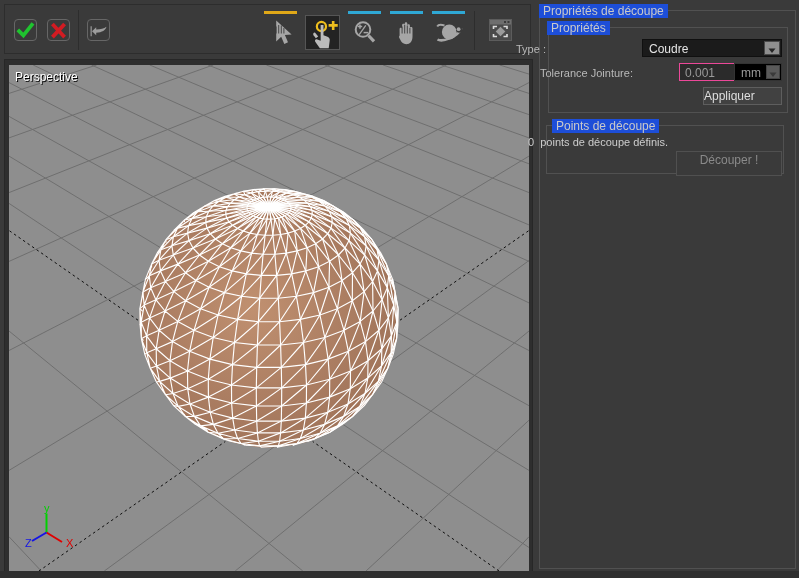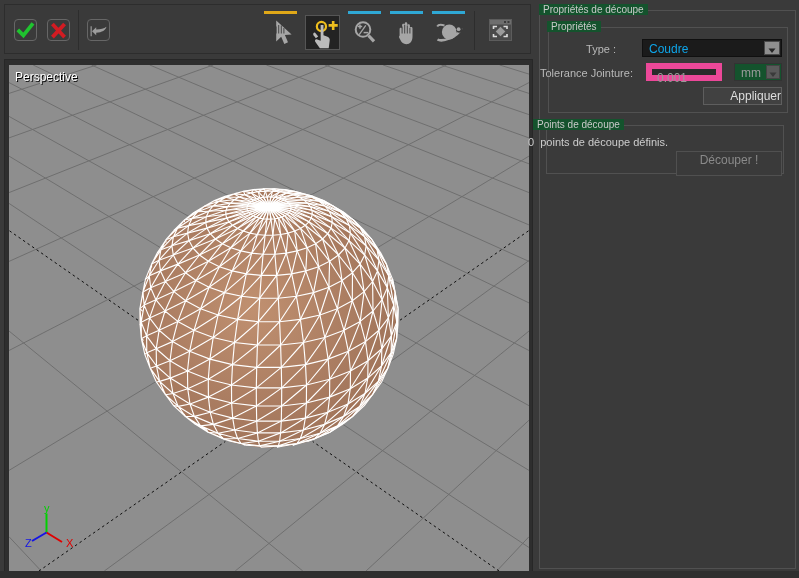--- a/index.html
+++ b/index.html
@@ -1,20 +1,20 @@
 <!DOCTYPE html>
 <html><head><meta charset="utf-8"><style>
 *{margin:0;padding:0;box-sizing:border-box}
 html,body{width:799px;height:578px;background:#3a3a3a;font-family:"Liberation Sans",sans-serif;overflow:hidden}
 .abs{position:absolute}
 .btn{position:absolute;width:23px;height:22px;border:1px solid #666;border-radius:4px;display:flex;align-items:center;justify-content:center}
 .tbtn{position:absolute;width:35px;height:35px;display:flex;align-items:center;justify-content:center}
 .bar{position:absolute;height:3px;width:33px;top:11px}
 .gb{position:absolute;border:1px solid #515151}
-.gblab{position:absolute;font-size:10px;color:#c9c9c9;background:#14532d;padding:0 4px;white-space:nowrap}
+.gblab{position:absolute;font-size:12px;color:#c9c9c9;background:#1d4ed8;padding:0 4px;white-space:nowrap}
 .lab{position:absolute;font-size:11px;color:#b9b9b9;white-space:nowrap}
 </style></head>
 <body>
 
 <div class="abs" style="left:4px;top:4px;width:527px;height:50px;border:1px solid #2d2d2d"></div>
 <div class="btn" style="left:14px;top:19px">
     <svg width="22" height="21" viewBox="0 0 22 21">
       <path d="M4.3 11.2 L8.8 15.6 L17.6 4.6" stroke="#1fc32f" stroke-width="3.9" fill="none" stroke-linecap="square"></path>
     </svg>
   </div>
@@ -121,40 +121,40 @@
 <text x="25" y="547" fill="#1414e6">Z</text>
 </g>
 </svg></div>
 
 <div class="gb" style="left:539px;top:10px;width:257px;height:559px"></div>
 <div class="gblab" style="left:539px;top:4px">Propriétés de découpe</div>
 
 <div class="gb" style="left:548px;top:27px;width:240px;height:86px"></div>
 <div class="gblab" style="left:547px;top:21px">Propriétés</div>
 
-<div class="lab" style="left:516px;top:43px;width:100px;text-align:right">Type :</div>
+<div class="lab" style="left:516px;top:43px;width:100px;">Type :</div>
 <div class="abs" style="left:642px;top:39px;width:140px;height:18px;background:#1b1b1b;border:1px solid #101010">
-  <div class="abs" style="left:6px;top:2px;font-size:12px;color:#0ea5e9">Coudre</div>
+  <div class="abs" style="left:6px;top:2px;font-size:12px;color:#e5e5e5">Coudre</div>
   <div class="abs" style="right:1px;top:1px;width:16px;height:14px;background:#8f8f8f;border:1px solid #4a4a4a">
     <svg width="14" height="12">
         <path d="M3.5 4.5 L10.5 4.5 L7 9 Z" fill="#262626"></path>
       </svg></div>
 </div>
 
 <div class="lab" style="left:540px;top:67px;width:100px;text-align:left">Tolerance Jointure:</div>
-<div class="abs" style="left:646px;top:63px;width:76px;height:18px;background:#2b2b2b;border:6px solid #ec4899">
+<div class="abs" style="left:679px;top:63px;width:76px;height:18px;background:#2b2b2b;border:1px solid #ec4899">
   <div class="abs" style="left:5px;top:2px;font-size:12px;color:#9a9a9a">0.001</div>
 </div>
-<div class="abs" style="left:734px;top:63px;width:48px;height:18px;background:#14532d;border:1px solid #333">
+<div class="abs" style="left:734px;top:63px;width:48px;height:18px;background:#000000;border:1px solid #333">
   <div class="abs" style="left:6px;top:2px;font-size:12px;color:#9a9a9a">mm</div>
   <div class="abs" style="right:1px;top:1px;width:14px;height:14px;background:#5a5a5a;border:1px solid #444">
     <svg width="12" height="12">
         <path d="M2.5 4.5 L9.5 4.5 L6 9 Z" fill="#3a3a3a"></path>
       </svg></div>
 </div>
 
-<div class="abs" style="left:703px;top:87px;width:79px;height:18px;background:#414141;border:1px solid #5e5e5e;font-size:12px;color:#dedede;text-align:right;line-height:16px">Appliquer</div>
+<div class="abs" style="left:703px;top:87px;width:79px;height:18px;background:#414141;border:1px solid #5e5e5e;font-size:12px;color:#dedede;text-align:left;line-height:16px">Appliquer</div>
 
 <div class="gb" style="left:546px;top:125px;width:238px;height:49px"></div>
-<div class="gblab" style="left:533px;top:119px">Points de découpe</div>
+<div class="gblab" style="left:552px;top:119px">Points de découpe</div>
 <div class="lab" style="left:528px;top:136px;color:#cdcdcd">0&nbsp;&nbsp;points de découpe définis.</div>
 <div class="abs" style="left:676px;top:151px;width:106px;height:25px;background:#3a3a3a;border:1px solid #505050;font-size:12px;color:#8a8a8a;text-align:center;line-height:17px">Découper !</div>
 
 <div class="abs" style="left:0px;top:571px;width:799px;height:7px;background:#2f2f2f"></div>
 </body></html>

